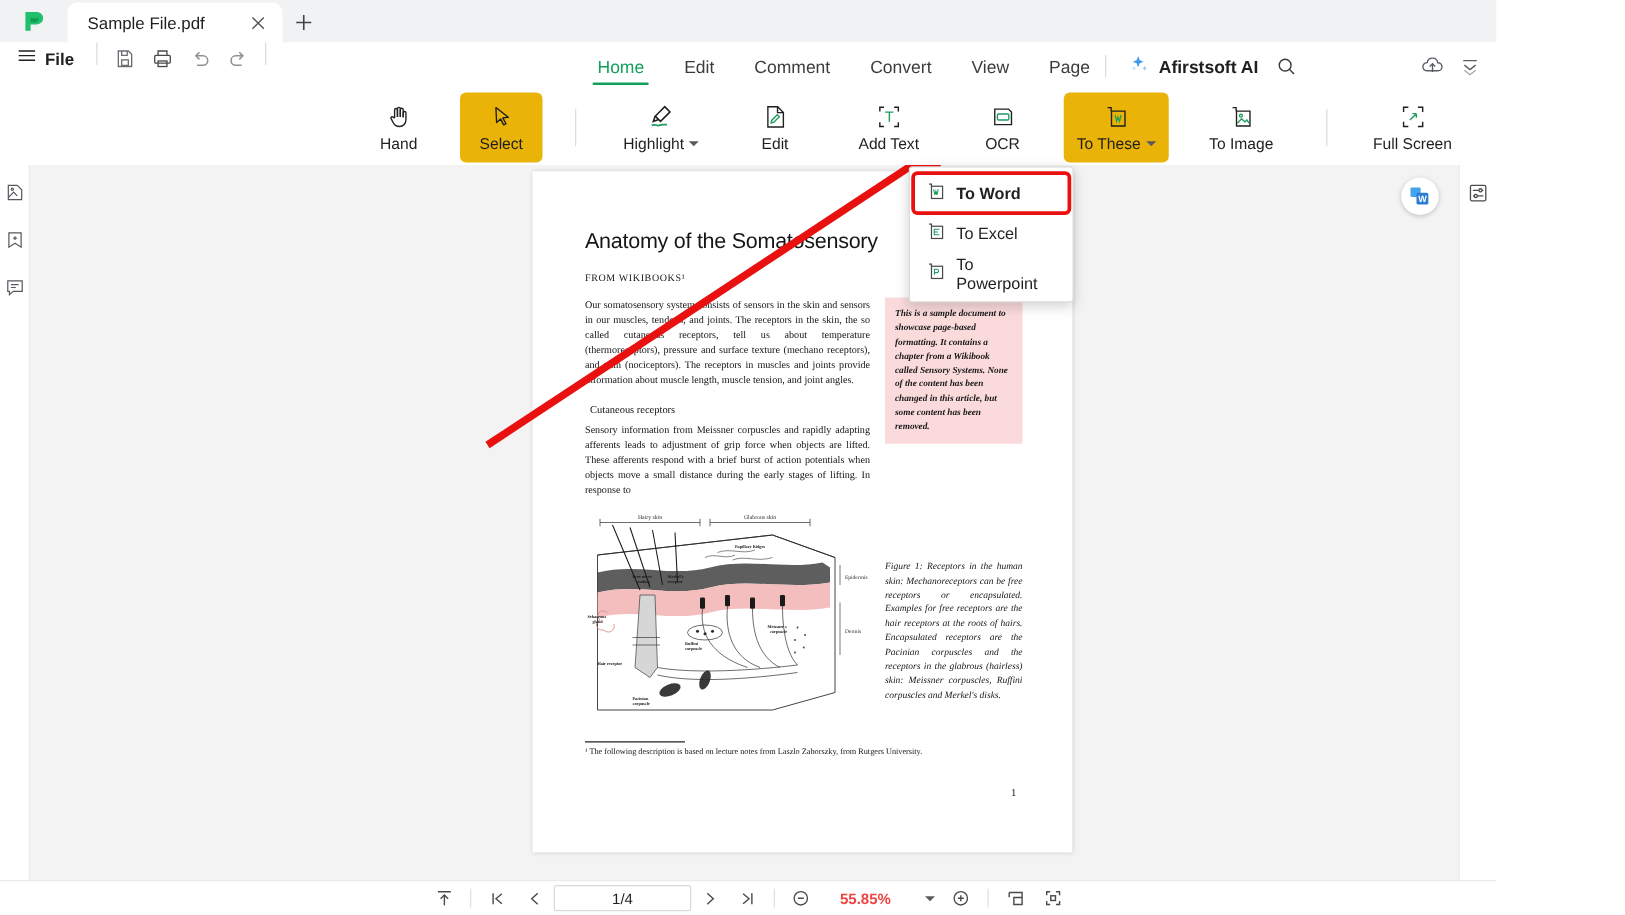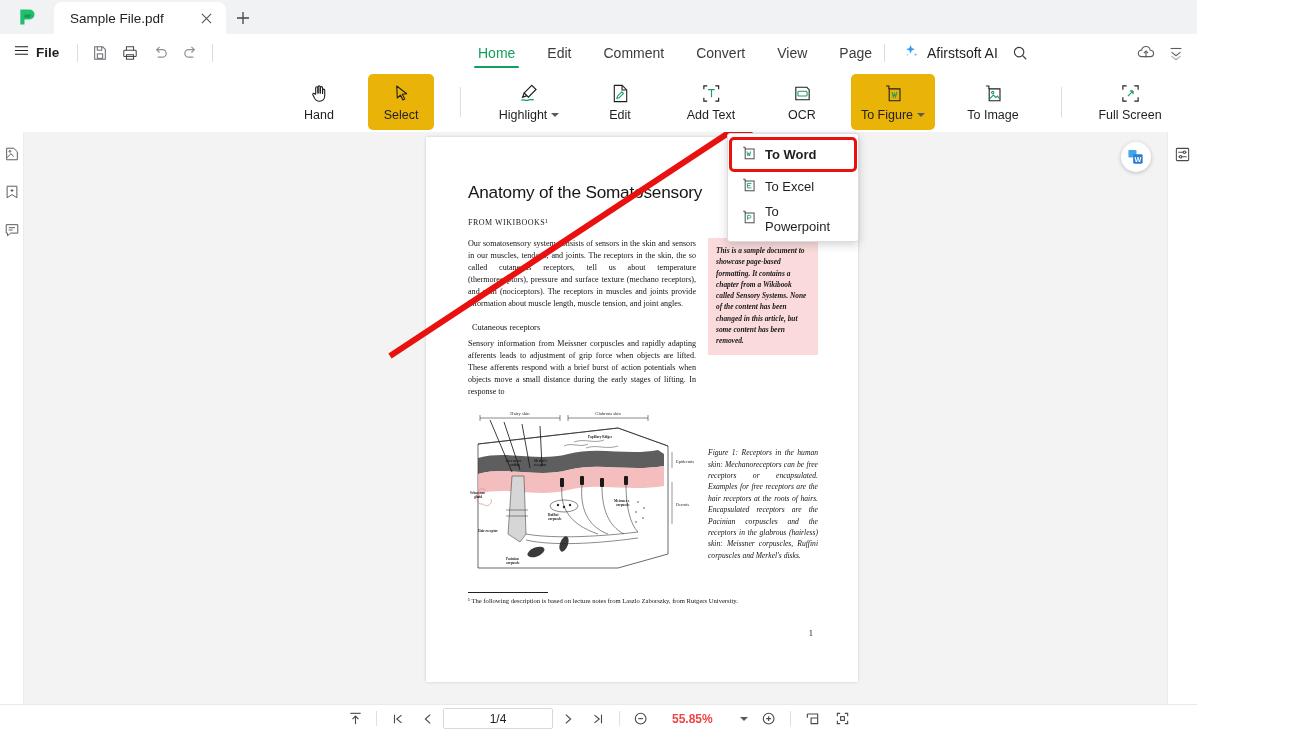--- a/index.html
+++ b/index.html
@@ -35,33 +35,33 @@
   }
   .login { display: flex; align-items: center; gap: 7px; margin-right: 14px; font-size: 14px; color: #1f1f1f; }
   .avatar { width: 19px; height: 19px; border-radius: 50%; background: #8c8c8c; position: relative; overflow: hidden; }
   .avatar::after { content:""; position:absolute; left:50%; top:3.5px; transform:translateX(-50%);
     width:6px; height:6px; border-radius:50%; background:#fff; }
   .avatar::before { content:""; position:absolute; left:50%; bottom:-4px; transform:translateX(-50%);
     width:13px; height:9px; border-radius:50% 50% 0 0; background:#fff; }
   .wbtn { width: 40px; height: 34px; display: flex; align-items: center; justify-content: center; color: #3a3a3a; }
 
   
-  .menubar { height: 38px; background: #ffffff; display: flex; align-items: center; position: relative;
+  .menubar { height: 38px; background: #ffffff; display: flex; position: relative;
     flex: 0 0 38px; border-bottom: 1px solid #fff; }
   .file-btn { display: flex; align-items: center; gap: 7px; padding: 0 11px 0 14px; height: 26px; }
   .file-label { font-size: 13.5px; color: #1f1f1f; font-weight: bold; }
   .vsep { width: 1px; height: 18px; background: #dcdcdc; margin: 0 7px; }
   .ico-btn { width: 30px; height: 26px; display: flex; align-items: center; justify-content: center; color: #4a4a4a; }
   .nav-tabs { position: absolute; left: 462px; top: 0; height: 38px; display: flex; align-items: center; gap: 0; }
   .nav-tab { height: 38px; padding: 0 16px; display: flex; align-items: center; font-size: 14px;
     color: #3c3c3c; position: relative; }
   .nav-tab.active { color: #13a05c; }
   .nav-tab.active::after { content: ""; position: absolute; left: 12px; right: 12px; bottom: 4px;
     height: 2.5px; background: #13a05c; border-radius: 2px; }
-  .ai-zone { position: absolute; left: 880px; top: 0; height: 38px; display: flex; align-items: center; gap: 0; }
+  .ai-zone { position: absolute; left: 880px; top: 0; height: 38px; display: flex; align-items: center; gap: 0; font-weight: bold; }
   .ai-sep { width:1px; height:18px; background:#dcdcdc; margin:0 12px 0 4px; }
   .ai-btn { display: flex; align-items: center; gap: 7px; font-size: 14px; color: #1f1f1f; padding: 0 6px; }
   .search-ico { width: 32px; height: 30px; display: flex; align-items: center; justify-content: center; color: #3c3c3c; }
   .menubar-right { position: absolute; right: 6px; top: 0; height: 38px; display: flex; align-items: center; }
 
   
   .ribbon { height: 60px; background: #ffffff; display: flex; align-items: center;
     padding-left: 286px; gap: 16px; flex: 0 0 60px; position: relative; }
   .rb-item { width: 66px; height: 56px; border-radius: 5px; display: flex; flex-direction: column;
     align-items: center; justify-content: center; gap: 4px; position: relative; }
@@ -324,21 +324,21 @@
 
     <div class="rb-item wide active">
       <span class="rb-ico">
         <svg width="21" height="21" viewBox="0 0 22 22" fill="none" stroke="#1f1f1f" stroke-width="1.15">
           <path d="M3.2 3.2h3v3"></path>
             <path d="M6.5 6.2h11.3v12.4H6.5z"></path>
           <path d="M9.5 9.4l1.3 5.3 1.2-3.6 1.2 3.6 1.3-5.3" stroke="#1f9d60" stroke-width="1.1"></path>
         </svg>
       </span>
       <span class="rb-label">
-        <span>To Figure</span>
+        <span>To These</span>
         <i class="caret"></i>
       </span>
     </div>
 
     <div class="rb-item wide">
       <span class="rb-ico">
         <svg width="21" height="21" viewBox="0 0 22 22" fill="none" stroke="#1f1f1f" stroke-width="1.15">
           <path d="M3.2 3.2h3v3"></path>
             <path d="M6.5 6.2h11.3v12.4H6.5z"></path>
           <circle cx="10.2" cy="10" r="1.2" stroke="#1f9d60"></circle>

